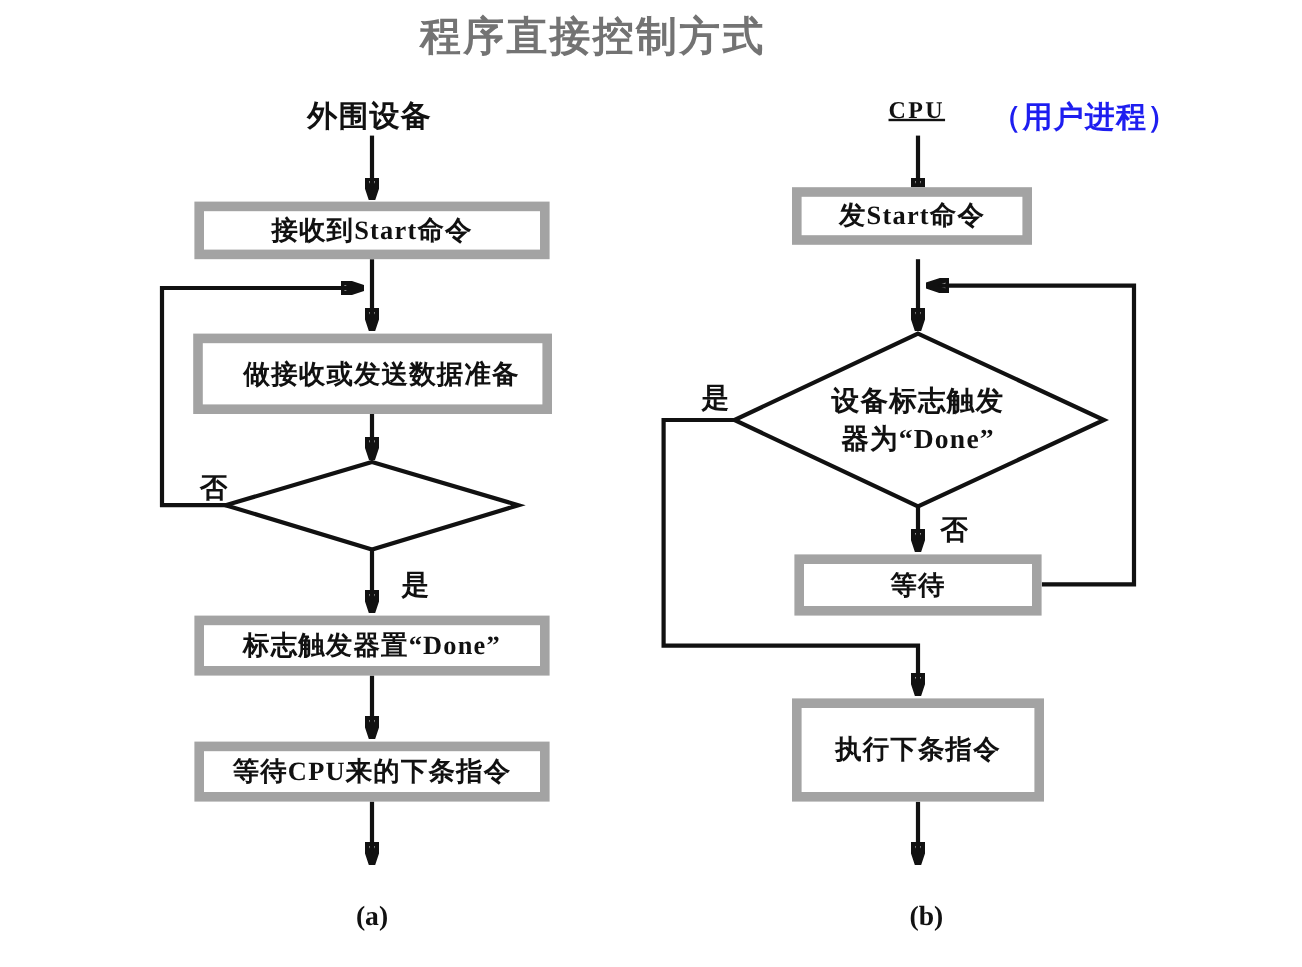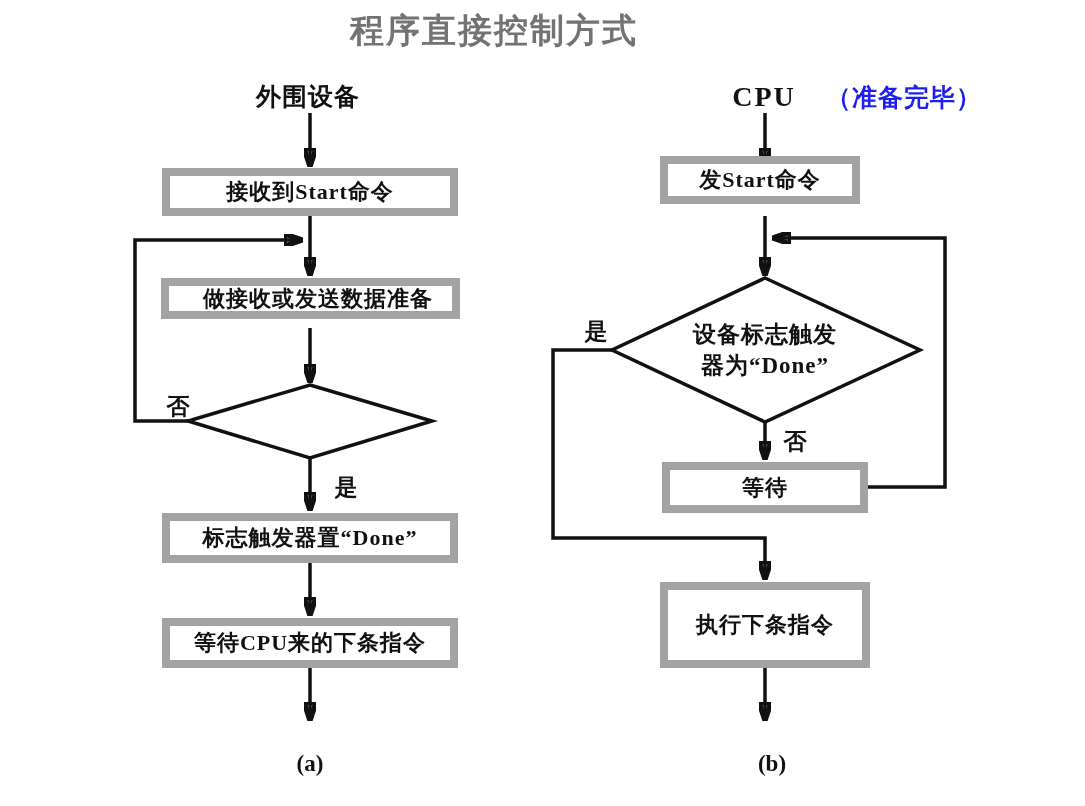--- a/index.html
+++ b/index.html
@@ -35,21 +35,21 @@
   }
   .dtext.two{line-height:31px;}
   .branch-label{
     position:absolute;width:44px;text-align:center;
     font-size:23px;font-weight:bold;
   }
   .col-header{
     position:absolute;text-align:center;
     font-size:25px;font-weight:bold;letter-spacing:1px;
   }
-  .cpu-header{font-size:28px;letter-spacing:2px;}
+  .cpu-header{font-size:20px;letter-spacing:2px;text-decoration:underline;}
   .user-process{color:#1e1ef0;}
   .caption{
     position:absolute;width:96px;text-align:center;
     font-size:23px;font-weight:bold;
   }
 </style>
 </head>
 <body>
 
 <div class="canvas">
@@ -80,40 +80,40 @@
     <path d="M612,350 H553 V538 H765 V578" marker-end="url(#arr)"></path>
     <path d="M765,668 V719" marker-end="url(#arr)"></path>
   </svg>
 
   <div class="col-header" style="left:238px;top:80px;width:140px;">外围设备</div>
 
   <div class="fbox" style="left:162px;top:168px;width:296px;height:48px;">
     <span>接收到Start命令</span>
   </div>
 
-  <div class="fbox" style="left:161px;top:278px;width:299px;height:41px;padding-left:15px;">
+  <div class="fbox" style="left:161px;top:278px;width:299px;height:67px;padding-left:15px;">
     <span>做接收或发送数据准备</span>
   </div>
 
 
   <div class="branch-label" style="left:156px;top:391px;">否</div>
   <div class="branch-label" style="left:324px;top:472px;">是</div>
 
   <div class="fbox" style="left:162px;top:513px;width:296px;height:50px;">
     <span>标志触发器置“Done”</span>
   </div>
 
   <div class="fbox" style="left:162px;top:618px;width:296px;height:50px;">
     <span>等待CPU来的下条指令</span>
   </div>
 
   <div class="caption" style="left:262px;top:751px;">(a)</div>
 
   <div class="col-header cpu-header" style="left:722px;top:81px;width:84px;">CPU</div>
-  <div class="col-header user-process" style="left:824px;top:81px;width:160px;">（准备完毕）</div>
+  <div class="col-header user-process" style="left:824px;top:81px;width:160px;">（用户进程）</div>
 
   <div class="fbox" style="left:660px;top:156px;width:200px;height:48px;">
     <span>发Start命令</span>
   </div>
 
   <div class="dtext two" style="left:665px;top:319px;width:200px;">
     <div>设备标志触发</div>
     <div>器为“Done”</div>
   </div>
 

